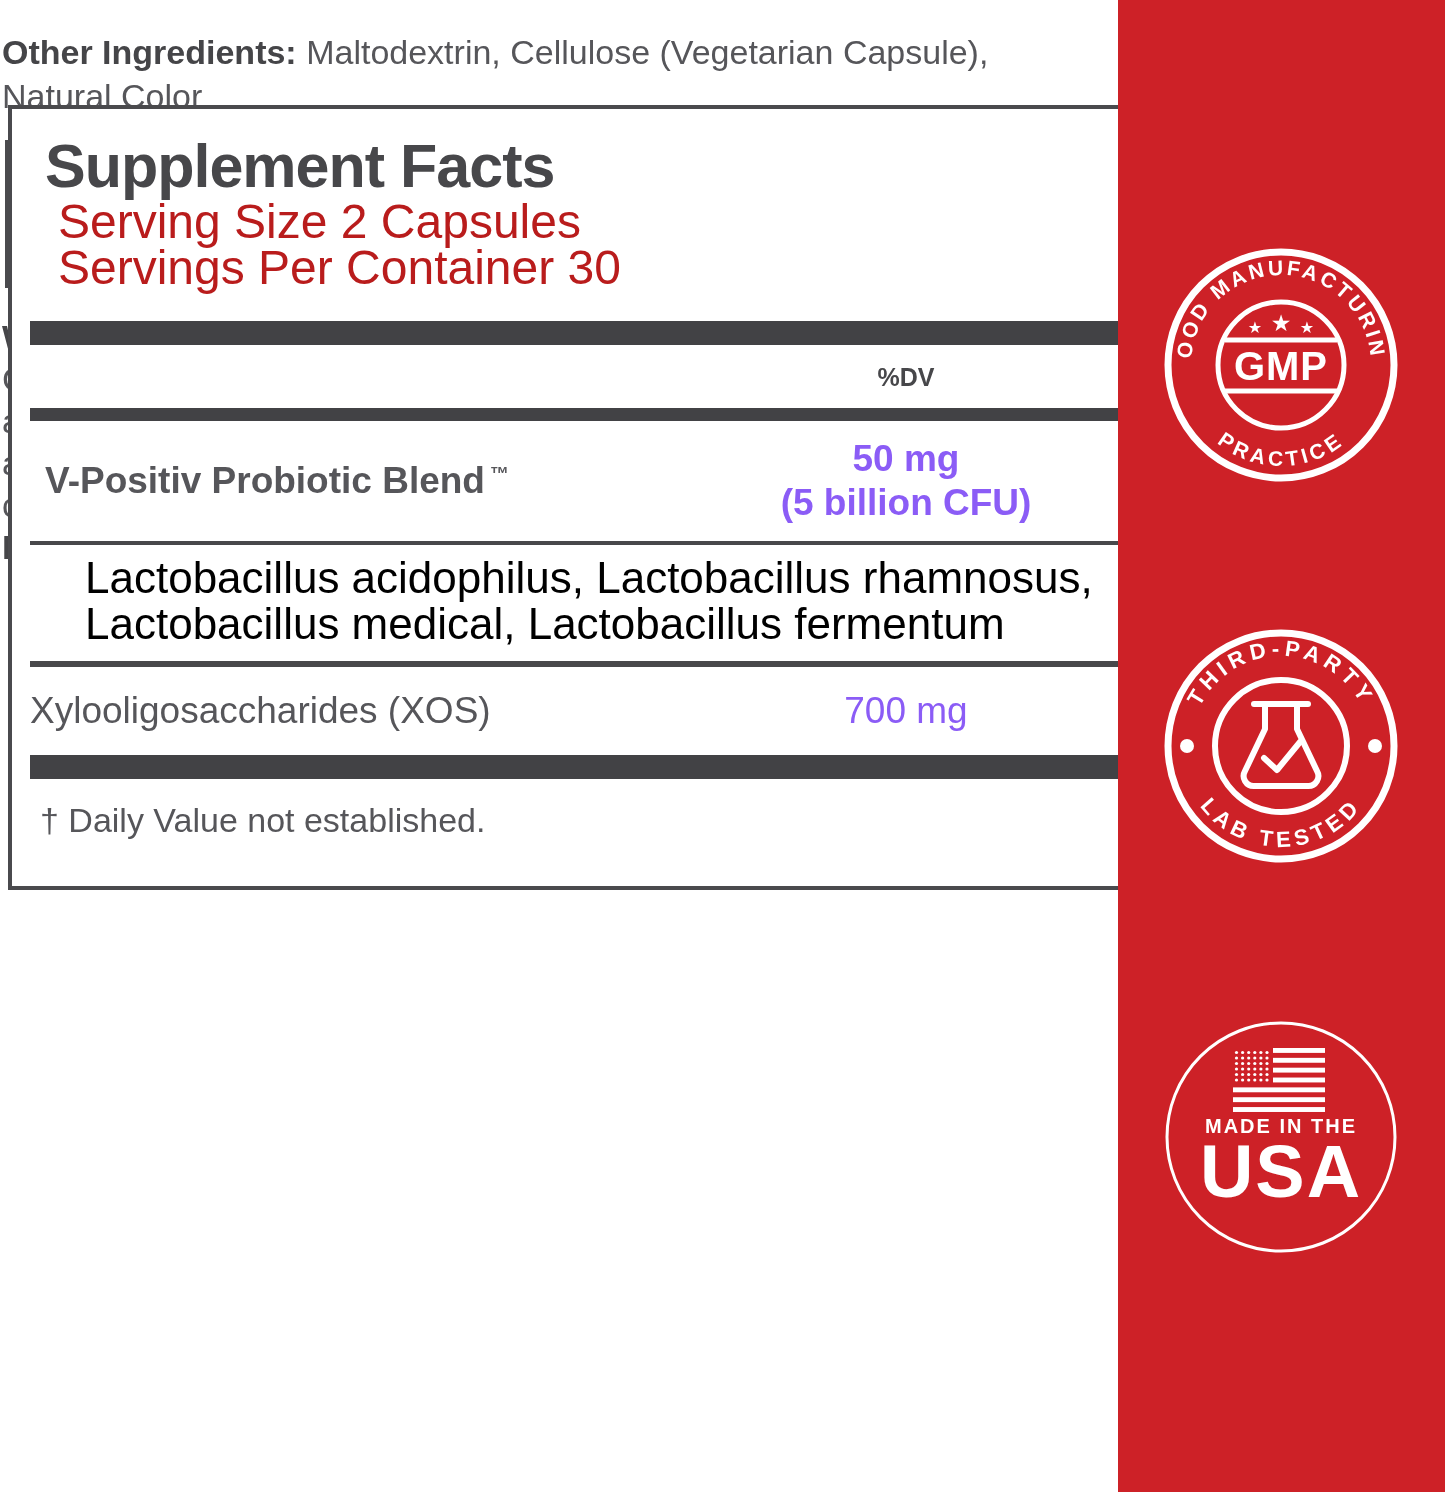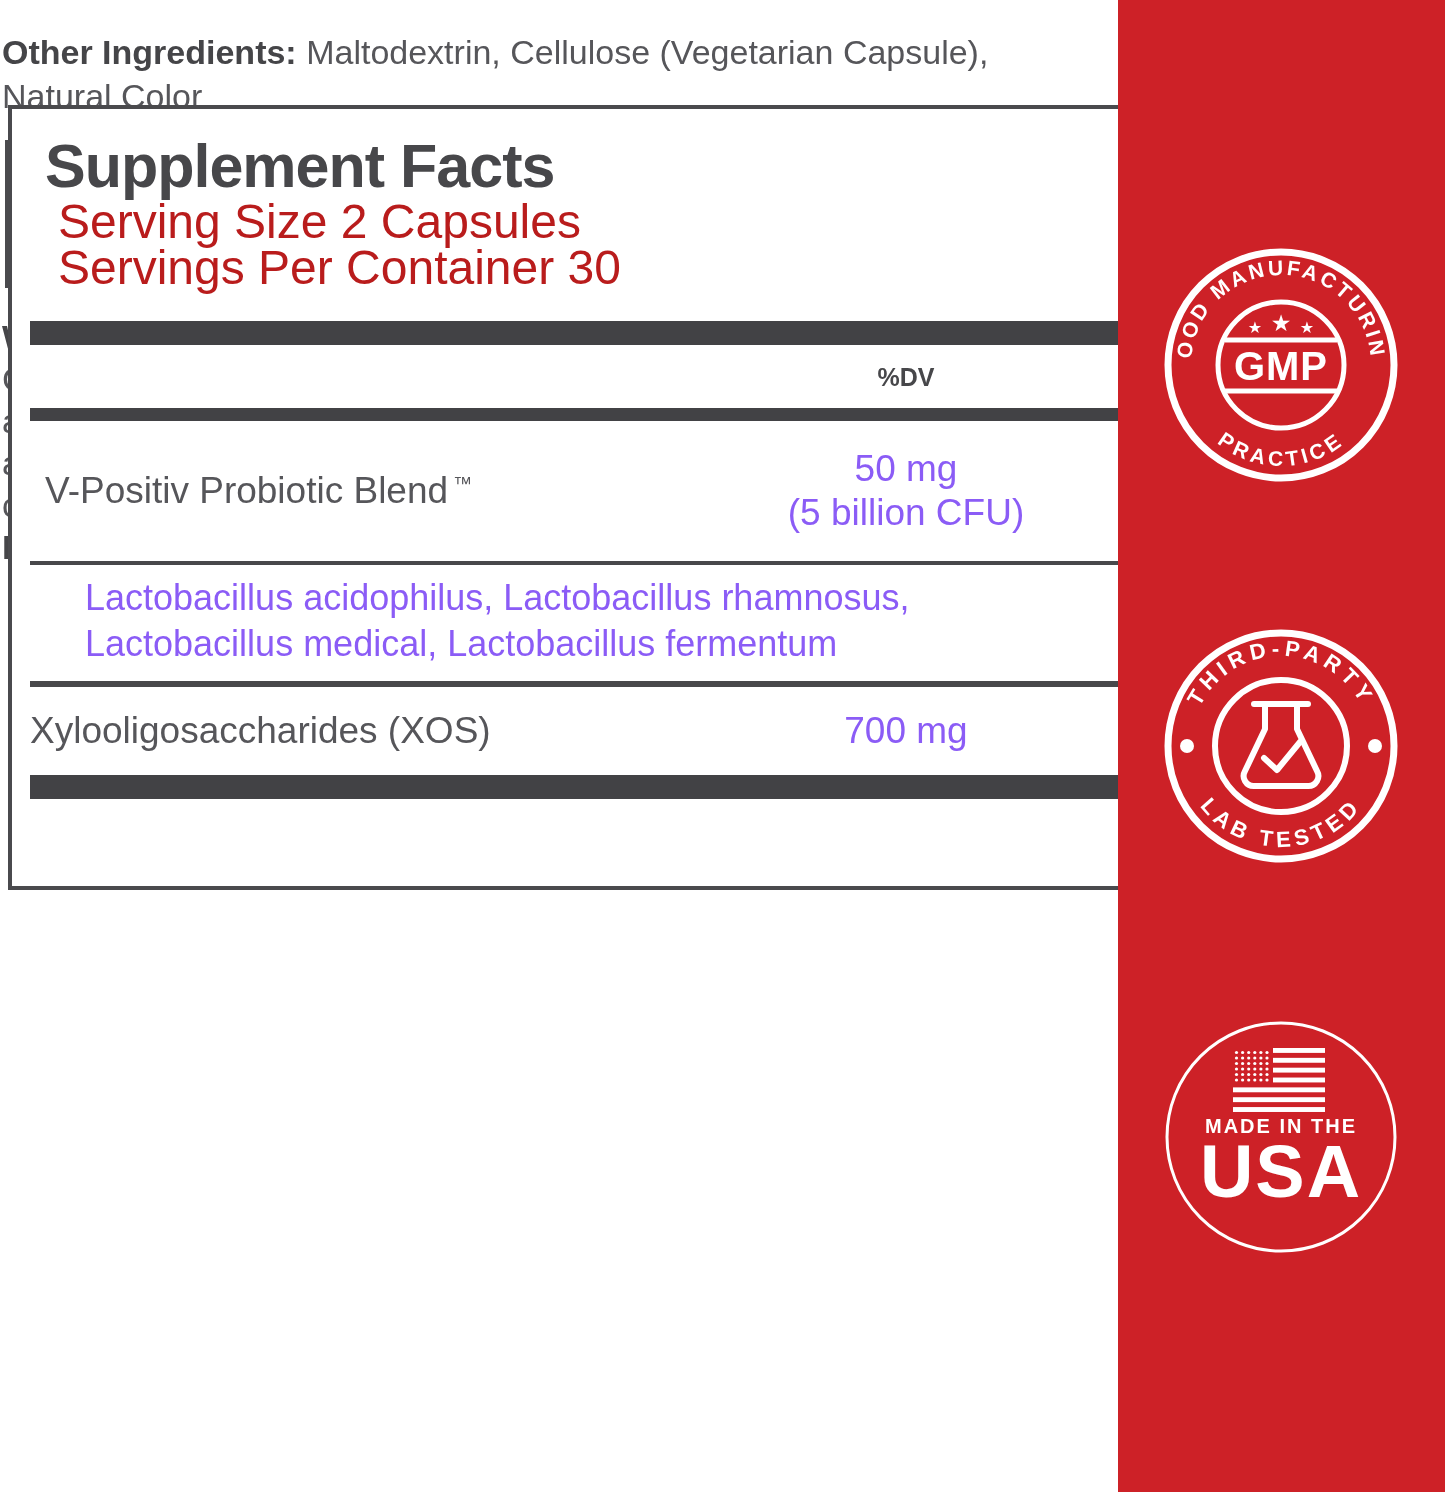--- a/index.html
+++ b/index.html
@@ -22,27 +22,27 @@
   .serving-line { margin-left:28px; font-size:48px; line-height:46px; color:#b91c1c; }
   .bar-thick { height:24px; background:#424245; }
   .bar-med   { height:13px; background:#424245; }
   .rule-thin { height:4px;  background:#48484b; }
   .rule-med  { height:6px;  background:#48484b; }
   .bar-1 { margin-top:30px; }
   .grid-row { display:grid; grid-template-columns:1fr 330px 110px; align-items:center; }
   .facts-header { margin:18px 0 16px 0; }
   .facts-header .col-amount { font-size:34px; font-weight:bold; color:#47474a; text-align:center; }
   .facts-header .col-dv     { font-size:25px; font-weight:bold; color:#47474a; text-align:center; }
-  .ing-row { padding:26px 0; }
+  .ing-row { padding:16px 0;font-weight:bold; }
   .row-xos { padding:22px 0; }
   .ing-name { font-size:37px; color:#56565a; padding-left:15px; }
   .ing-name sup { font-size:19px; margin-left:5px; color:#56565a; }
   .ing-amount { font-size:37px; color:#8b5cf6; text-align:center; line-height:44px; }
   .ing-dv { font-size:32px; color:#56565a; text-align:center; }
-  .sub-ing { padding:10px 0 14px 55px; font-size:36px; line-height:46px; color:#8b5cf6; }
+  .sub-ing { padding:10px 0 14px 55px; font-size:44px; line-height:46px; color:#000000; }
   .footnote { margin:22px 0 0 10px; font-size:34px; color:#56565a; }
 
   
   .other-ing {
     margin:30px 0 0 2px; width:1010px; font-size:34px; line-height:44px; color:#56565a;
   }
   .other-ing b, .suggested b, .warning b { color:#454548; }
   .suggested {
     margin:22px 0 0 5px; width:1057px; border:3px solid #4a4a4d;
     padding:26px 40px; font-size:34px; line-height:45px; color:#56565a;
@@ -102,20 +102,21 @@
     <div class="rule-med"></div>
 
     <div class="grid-row row-xos">
       <div class="ing-name" style="padding-left:0;">Xylooligosaccharides (XOS)</div>
       <div class="ing-amount">700 mg</div>
       <div class="ing-dv">†</div>
     </div>
 
     <div class="bar-thick"></div>
 
+    <div class="footnote">† Daily Value not established.</div>
   </div>
 
   <p class="other-ing">
     <b>Other Ingredients:</b><span> Maltodextrin, Cellulose (Vegetarian Capsule), Natural Color</span>
   </p>
 
   <div class="suggested">
     <b>Suggested Use:</b><span> Adults take 2 capsules once daily or as directed by a healthcare professional. Store in a cool, dry place.</span>
   </div>
 

